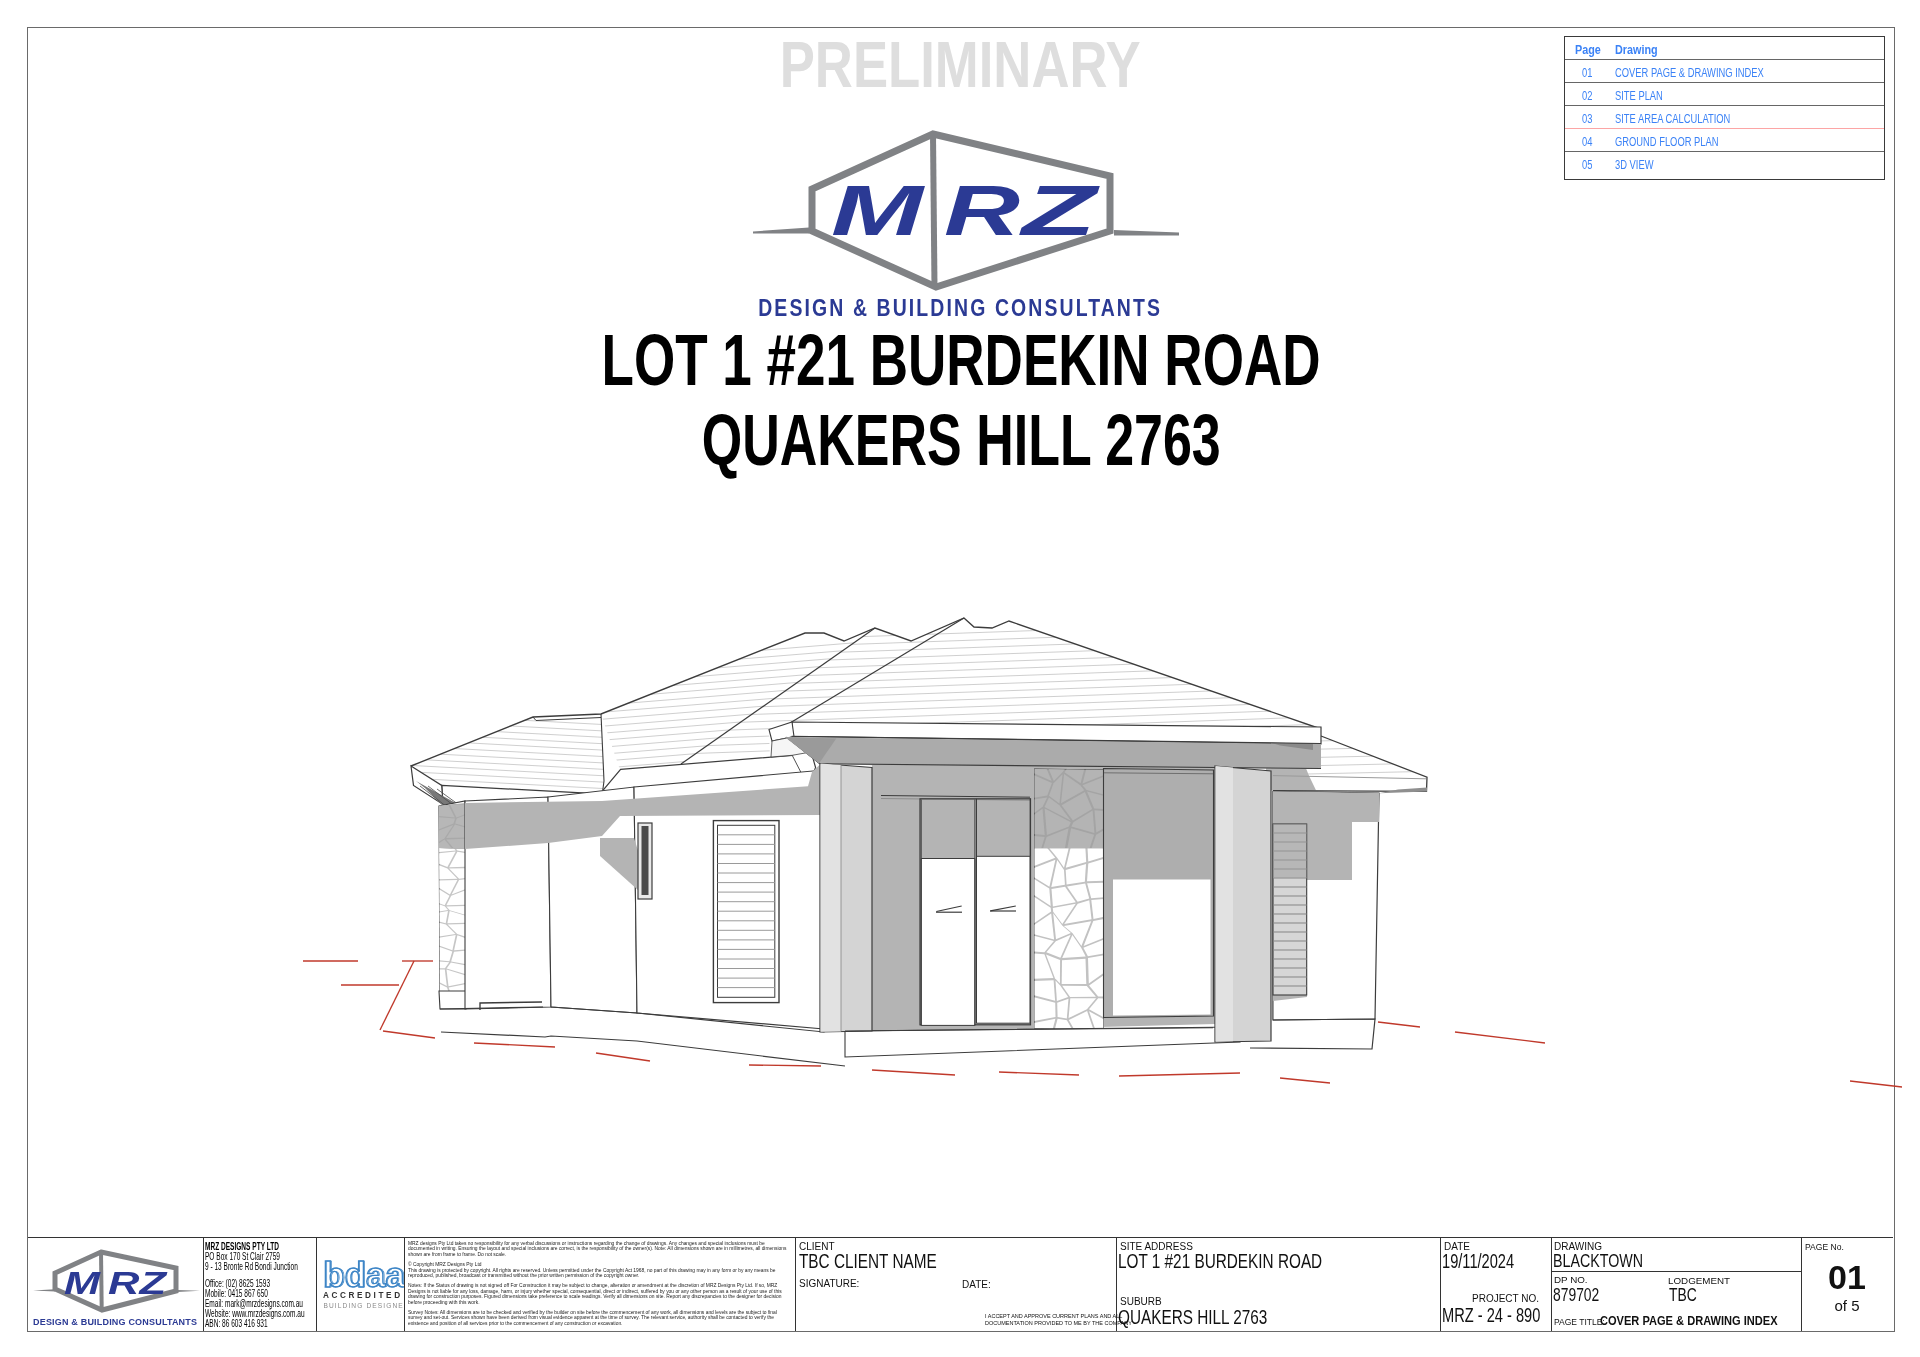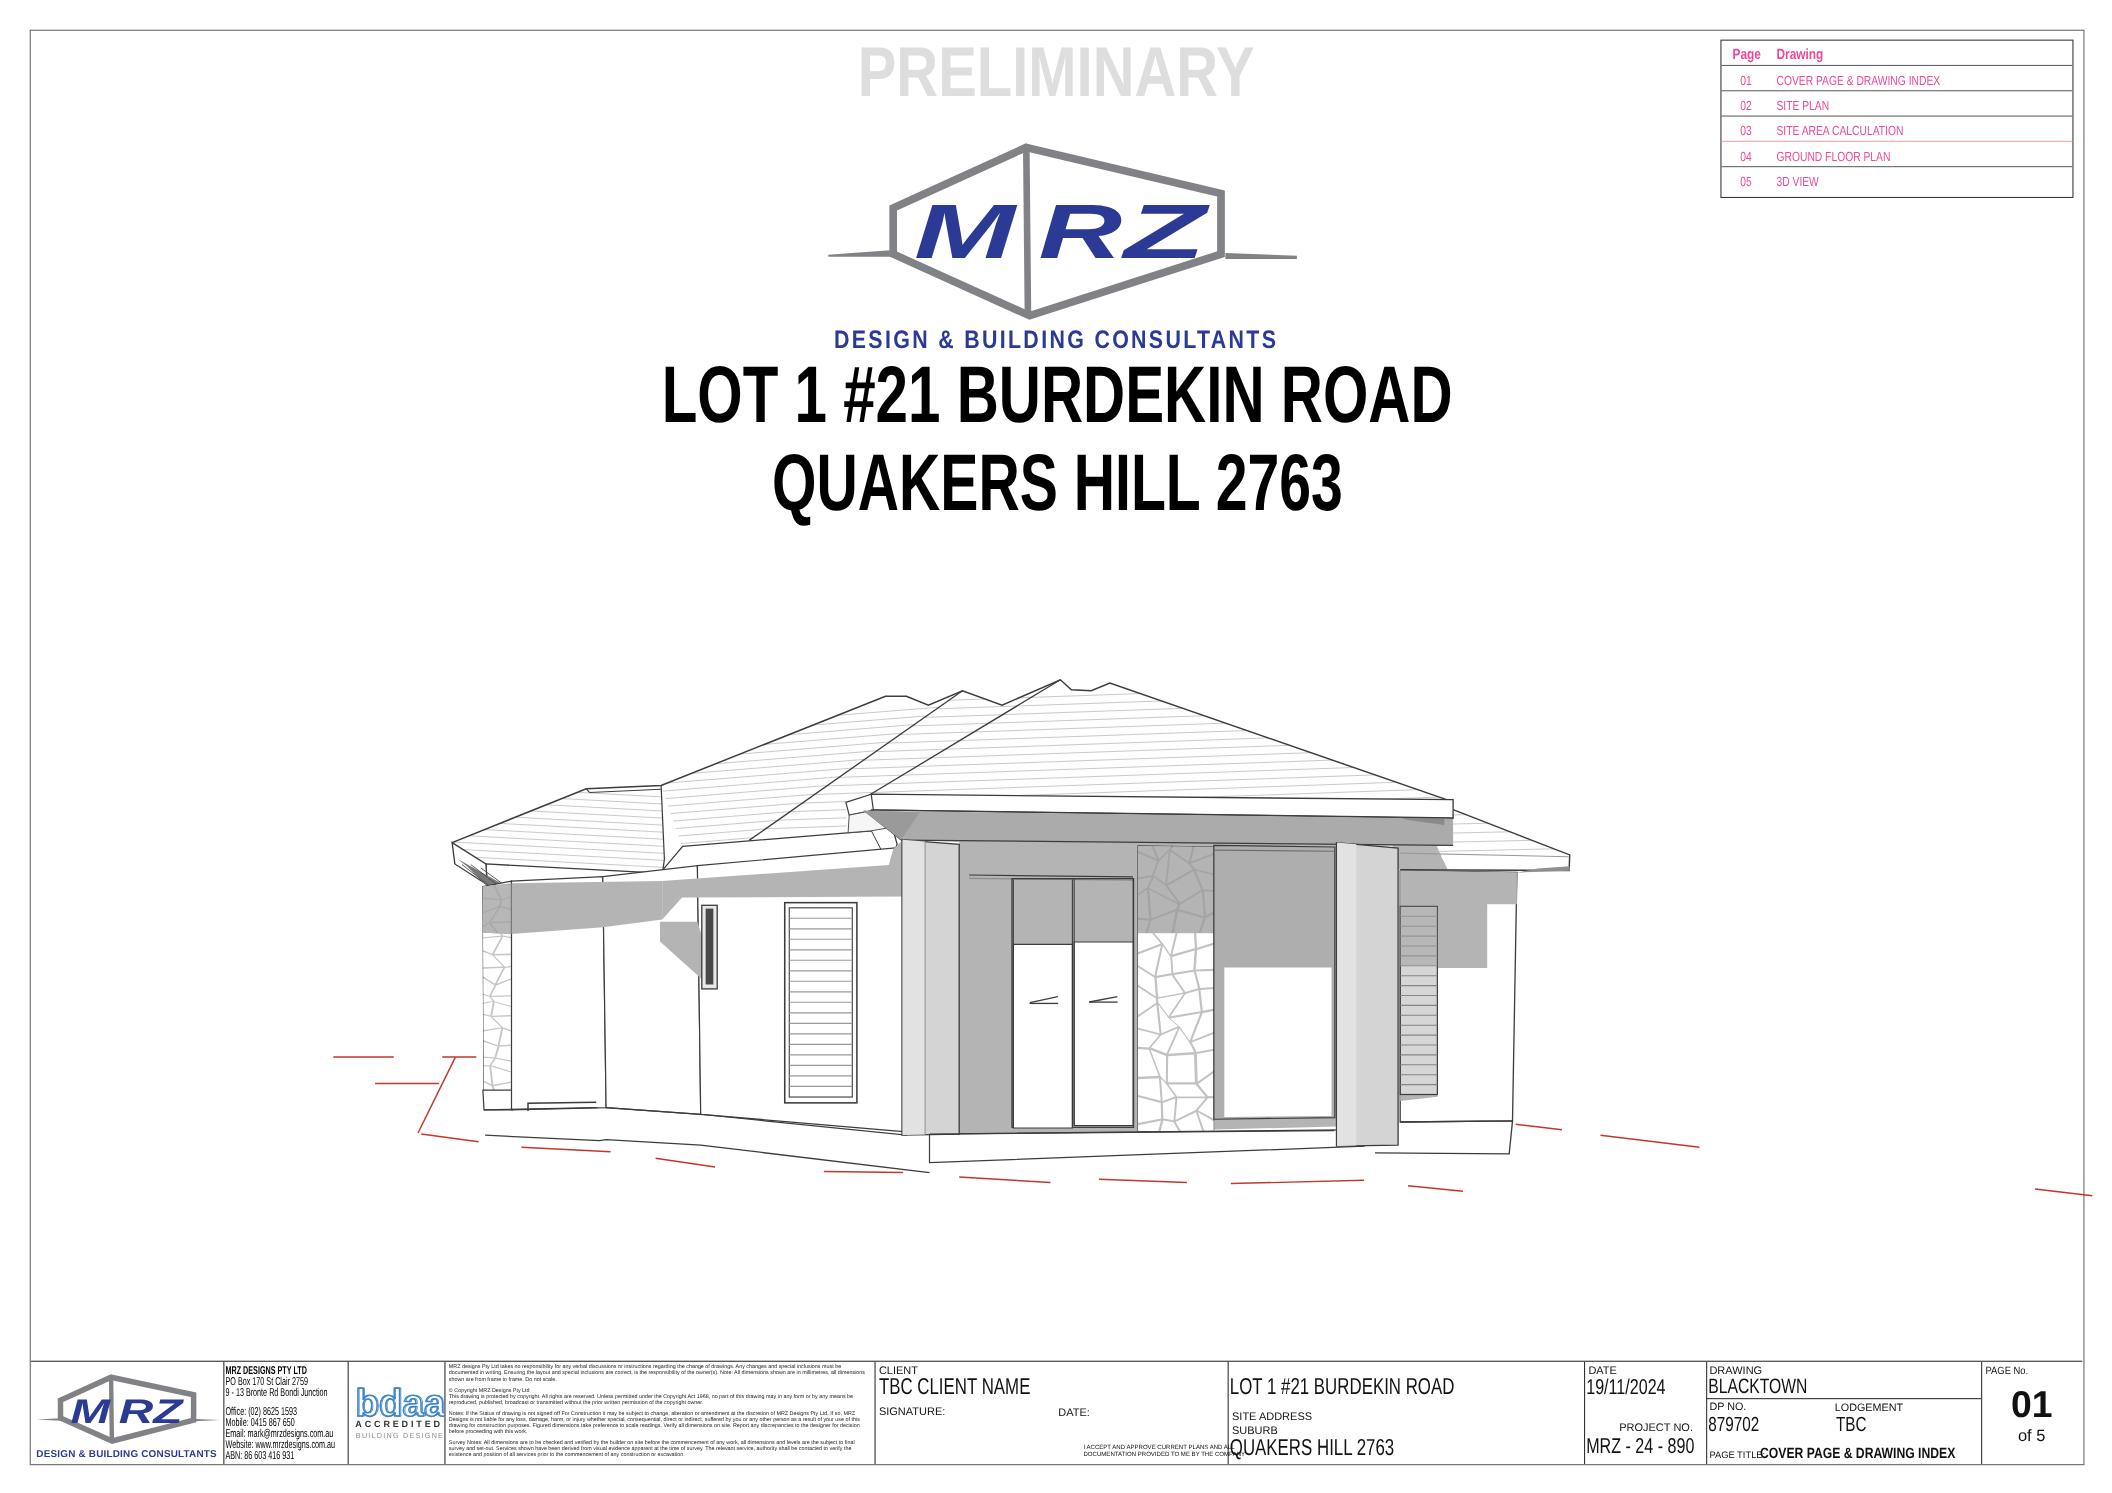--- a/index.html
+++ b/index.html
@@ -27,21 +27,21 @@
   <text x="944" y="234.5" font-size="70" font-weight="bold" font-style="italic" fill="#2b3a94" textLength="76" lengthAdjust="spacingAndGlyphs">R</text>
   <text x="1022" y="234.5" font-size="70" font-weight="bold" font-style="italic" fill="#2b3a94" textLength="74" lengthAdjust="spacingAndGlyphs">Z</text>
 </svg>
 
 <div class="abs" style="left:0px;top:295px;width:1924px;text-align:center;font-size:23px;font-weight:bold;color:#2b3a94;letter-spacing:2.5px;transform:scaleX(0.845);transform-origin:950px 0;">DESIGN &amp; BUILDING CONSULTANTS</div>
 
 <div class="abs" style="left:0px;top:318px;width:1922px;text-align:center;font-size:73px;font-weight:bold;color:#000;transform:scaleX(0.7265);transform-origin:961px 0;">LOT 1 #21 BURDEKIN ROAD</div>
 
 <div class="abs" style="left:0px;top:398px;width:1922px;text-align:center;font-size:73px;font-weight:bold;color:#000;transform:scaleX(0.712);transform-origin:962px 0;">QUAKERS HILL 2763</div>
 
-<div class="abs" style="left:1564px;top:36px;width:319px;height:142px;border:1px solid #3a3a3a;font-size:12px;color:#ec4899;">
+<div class="abs" style="left:1564px;top:36px;width:319px;height:142px;border:1px solid #3a3a3a;font-size:12px;color:#3b82f6;">
   <div class="abs" style="left:0;top:0;width:100%;height:22px;border-bottom:1px solid #666;font-weight:bold;font-size:13.5px;">
       <span class="abs" style="left:10px;top:5px;transform:scaleX(0.8);transform-origin:0 0;">Page</span>
       <span class="abs" style="left:50px;top:5px;transform:scaleX(0.8);transform-origin:0 0;">Drawing</span>
     </div>
   <div class="abs" style="left:0;top:22px;width:100%;height:23px;border-bottom:1px solid #666;">
       <span class="abs" style="left:17px;top:7px;transform:scaleX(0.78);transform-origin:0 0;">01</span>
       <span class="abs" style="left:50px;top:7px;transform:scaleX(0.78);transform-origin:0 0;white-space:nowrap;">COVER PAGE &amp; DRAWING INDEX</span>
     </div>
   <div class="abs" style="left:0;top:45px;width:100%;height:23px;border-bottom:1px solid #666;">
       <span class="abs" style="left:17px;top:7px;transform:scaleX(0.78);transform-origin:0 0;">02</span>
@@ -473,21 +473,21 @@
     <div style="height:5px;"></div>
     <div>Survey Notes: All dimensions are to be checked and verified by the builder on site before the commencement of any work, all dimensions and levels are the subject to final survey and set-out. Services shown have been derived from visual evidence apparent at the time of survey. The relevant service, authority shall be contacted to verify the existence and position of all services prior to the commencement of any construction or excavation.</div>
   </div>
 
   <div class="abs" style="left:771px;top:3px;font-size:10px;">CLIENT</div>
   <div class="abs" style="left:771px;top:11px;font-size:21px;transform:scaleX(0.73);transform-origin:0 0;white-space:nowrap;">TBC CLIENT NAME</div>
   <div class="abs" style="left:771px;top:40px;font-size:10px;">SIGNATURE:</div>
   <div class="abs" style="left:934px;top:41px;font-size:10px;">DATE:</div>
   <div class="abs" style="left:957px;top:75px;font-size:5.5px;line-height:6.7px;">I ACCEPT AND APPROVE CURRENT PLANS AND ALL<br>DOCUMENTATION PROVIDED TO ME BY THE COMPANY</div>
 
-  <div class="abs" style="left:1092px;top:3px;font-size:10px;margin-top:42px;">SITE ADDRESS</div>
+  <div class="abs" style="left:1092px;top:3px;font-size:10px;">SITE ADDRESS</div>
   <div class="abs" style="left:1090px;top:11px;font-size:21px;transform:scaleX(0.73);transform-origin:0 0;white-space:nowrap;">LOT 1 #21 BURDEKIN ROAD</div>
   <div class="abs" style="left:1092px;top:58px;font-size:10px;text-align:right;">SUBURB</div>
   <div class="abs" style="left:1090px;top:67px;font-size:21px;transform:scaleX(0.73);transform-origin:0 0;white-space:nowrap;">QUAKERS HILL 2763</div>
 
   <div class="abs" style="left:1416px;top:3px;font-size:10px;">DATE</div>
   <div class="abs" style="left:1414px;top:12px;font-size:19.5px;transform:scaleX(0.75);transform-origin:0 0;white-space:nowrap;">19/11/2024</div>
   <div class="abs" style="left:1416px;top:55px;font-size:10px;padding-left:28px;">PROJECT NO.</div>
   <div class="abs" style="left:1414px;top:66px;font-size:19.5px;transform:scaleX(0.75);transform-origin:0 0;white-space:nowrap;">MRZ - 24 - 890</div>
 
   <div class="abs" style="left:1526px;top:3px;font-size:10px;">DRAWING</div>

